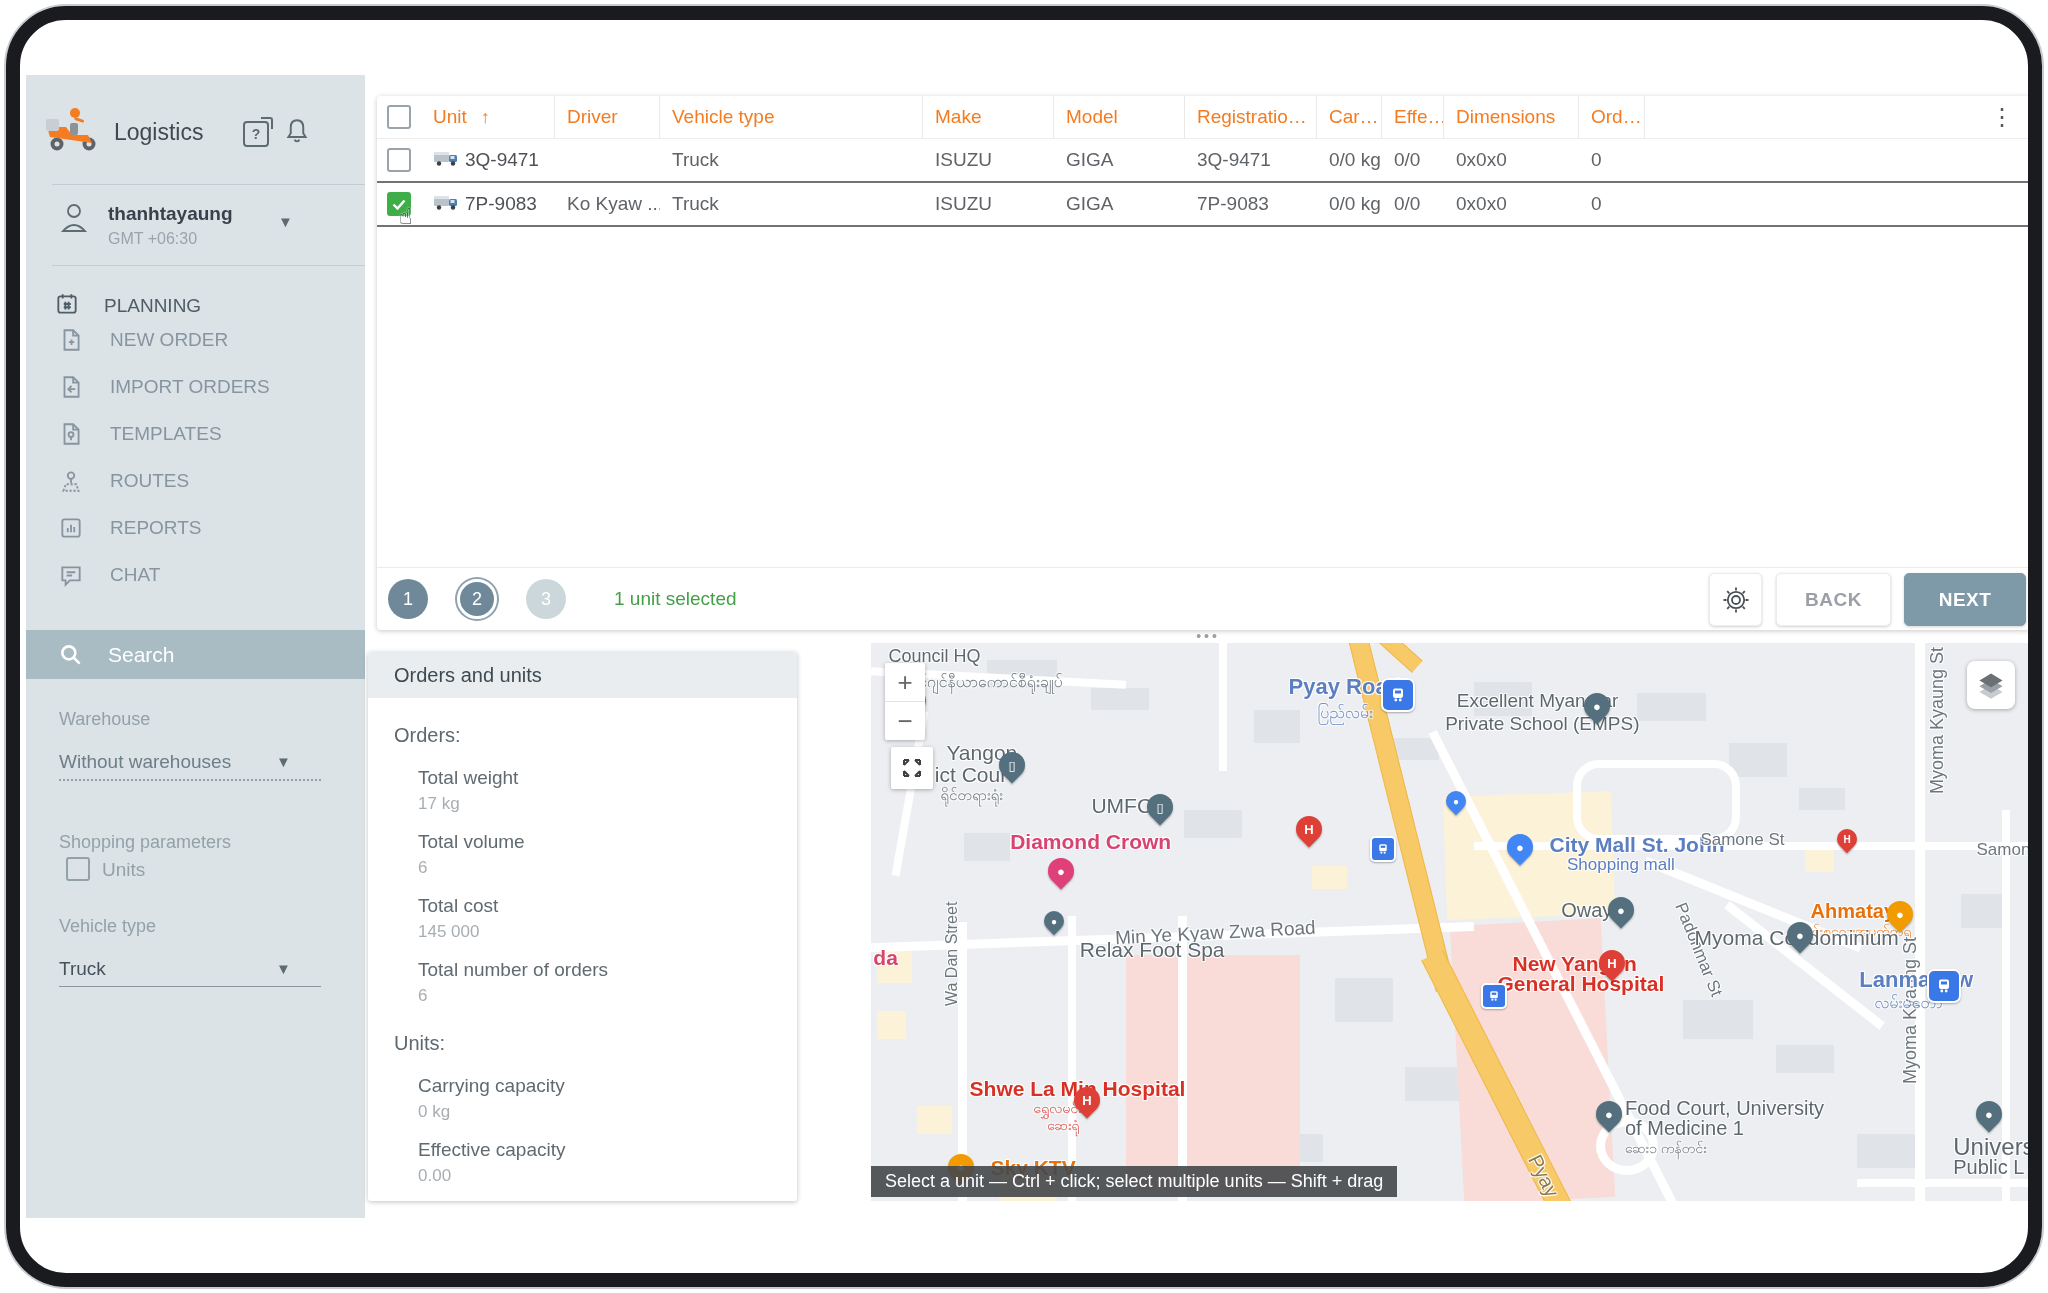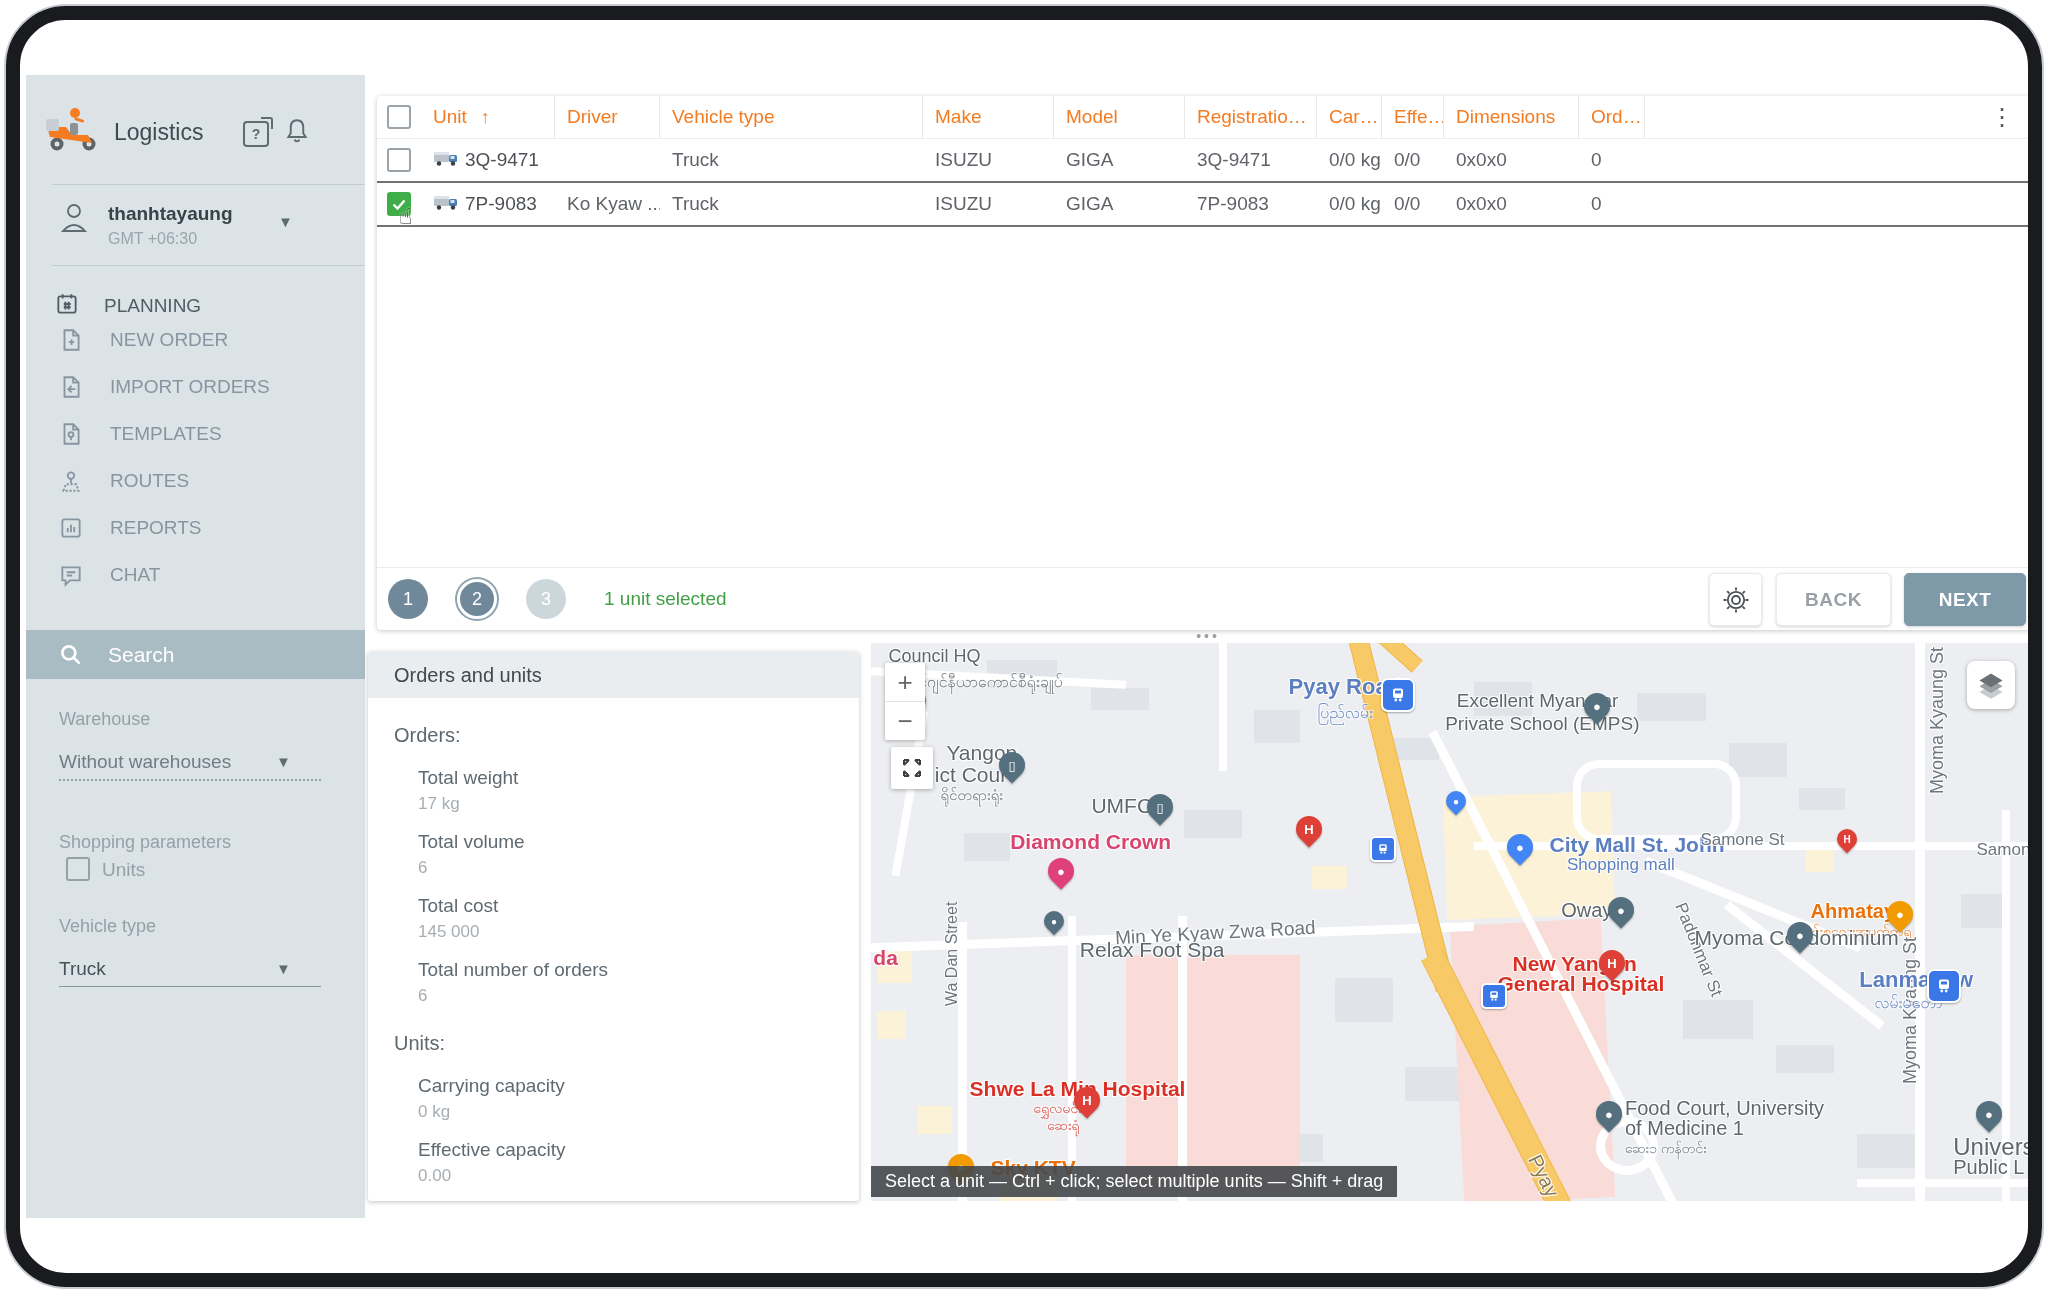--- a/index.html
+++ b/index.html
@@ -52,32 +52,32 @@
   .sorticon{color:#f47b20;font-size:18px;margin-left:14px;}
   .kebab{color:#54585c;font-size:24px;line-height:1;cursor:pointer;}
   .cursor-hand{position:absolute;left:22px;top:108px;font-size:22px;color:#16181a;z-index:5;
                text-shadow:0 0 2px #fff,0 0 2px #fff;}
   .card-footer{position:absolute;left:0;right:0;bottom:0;height:62px;border-top:1px solid #ececec;
                display:flex;align-items:center;padding-left:11px;}
   .step{width:40px;height:40px;border-radius:50%;display:flex;align-items:center;justify-content:center;
         color:#fff;font-size:18px;background:#70899a;margin-right:29px;box-sizing:border-box;flex:0 0 auto;}
   .step.current{border:3px solid #fff;box-shadow:0 0 0 2px #8fa3ae;}
   .step.future{background:#ccd7dc;}
-  .sel-status{margin-left:9px;font-size:19px;color:#43a047;}
+  .sel-status{margin-left:19px;font-size:19px;color:#43a047;}
   .gear-btn,.back-btn,.next-btn{position:absolute;top:5px;height:53px;border:1px solid #ececec;
         background:#fff;border-radius:5px;box-shadow:0 1px 3px rgba(0,0,0,.18);cursor:pointer;
         font-family:inherit;display:flex;align-items:center;justify-content:center;}
   .gear-btn{left:1332px;width:53px;}
   .back-btn{left:1399px;width:115px;color:#9aa0a6;font-size:19px;font-weight:bold;letter-spacing:.5px;}
   .next-btn{left:1527px;width:122px;background:#7e99a8;border-color:#7e99a8;color:#fff;font-size:19px;
             font-weight:bold;letter-spacing:.5px;}
   .dots-handle{position:absolute;left:1168px;top:628px;width:80px;text-align:center;font-size:14px;
                color:#9aa0a6;letter-spacing:3px;}
   
-  .orders{position:absolute;left:368px;top:652px;width:491px;height:549px;background:#fff;
+  .orders{position:absolute;left:368px;top:652px;width:429px;height:549px;background:#fff;
           box-shadow:0 1px 5px rgba(32,33,36,.28);border-radius:3px;overflow:hidden;}
   .orders-header{height:46px;background:#e9edef;display:flex;align-items:center;padding-left:26px;
                  font-size:20px;color:#3e4a51;}
   .orders-body{padding:26px 0 0 26px;}
   .sec-h{font-size:20px;color:#5d686f;margin-bottom:20px;}
   .o-item{margin-left:24px;margin-bottom:17px;}
   .o-item .lbl{font-size:19px;color:#5f6a71;margin-bottom:5px;}
   .o-item .val{font-size:17px;color:#a7aeb3;}
   
   .map{position:absolute;left:871px;top:643px;width:1160px;height:558px;background:#eceef1;overflow:hidden;}

